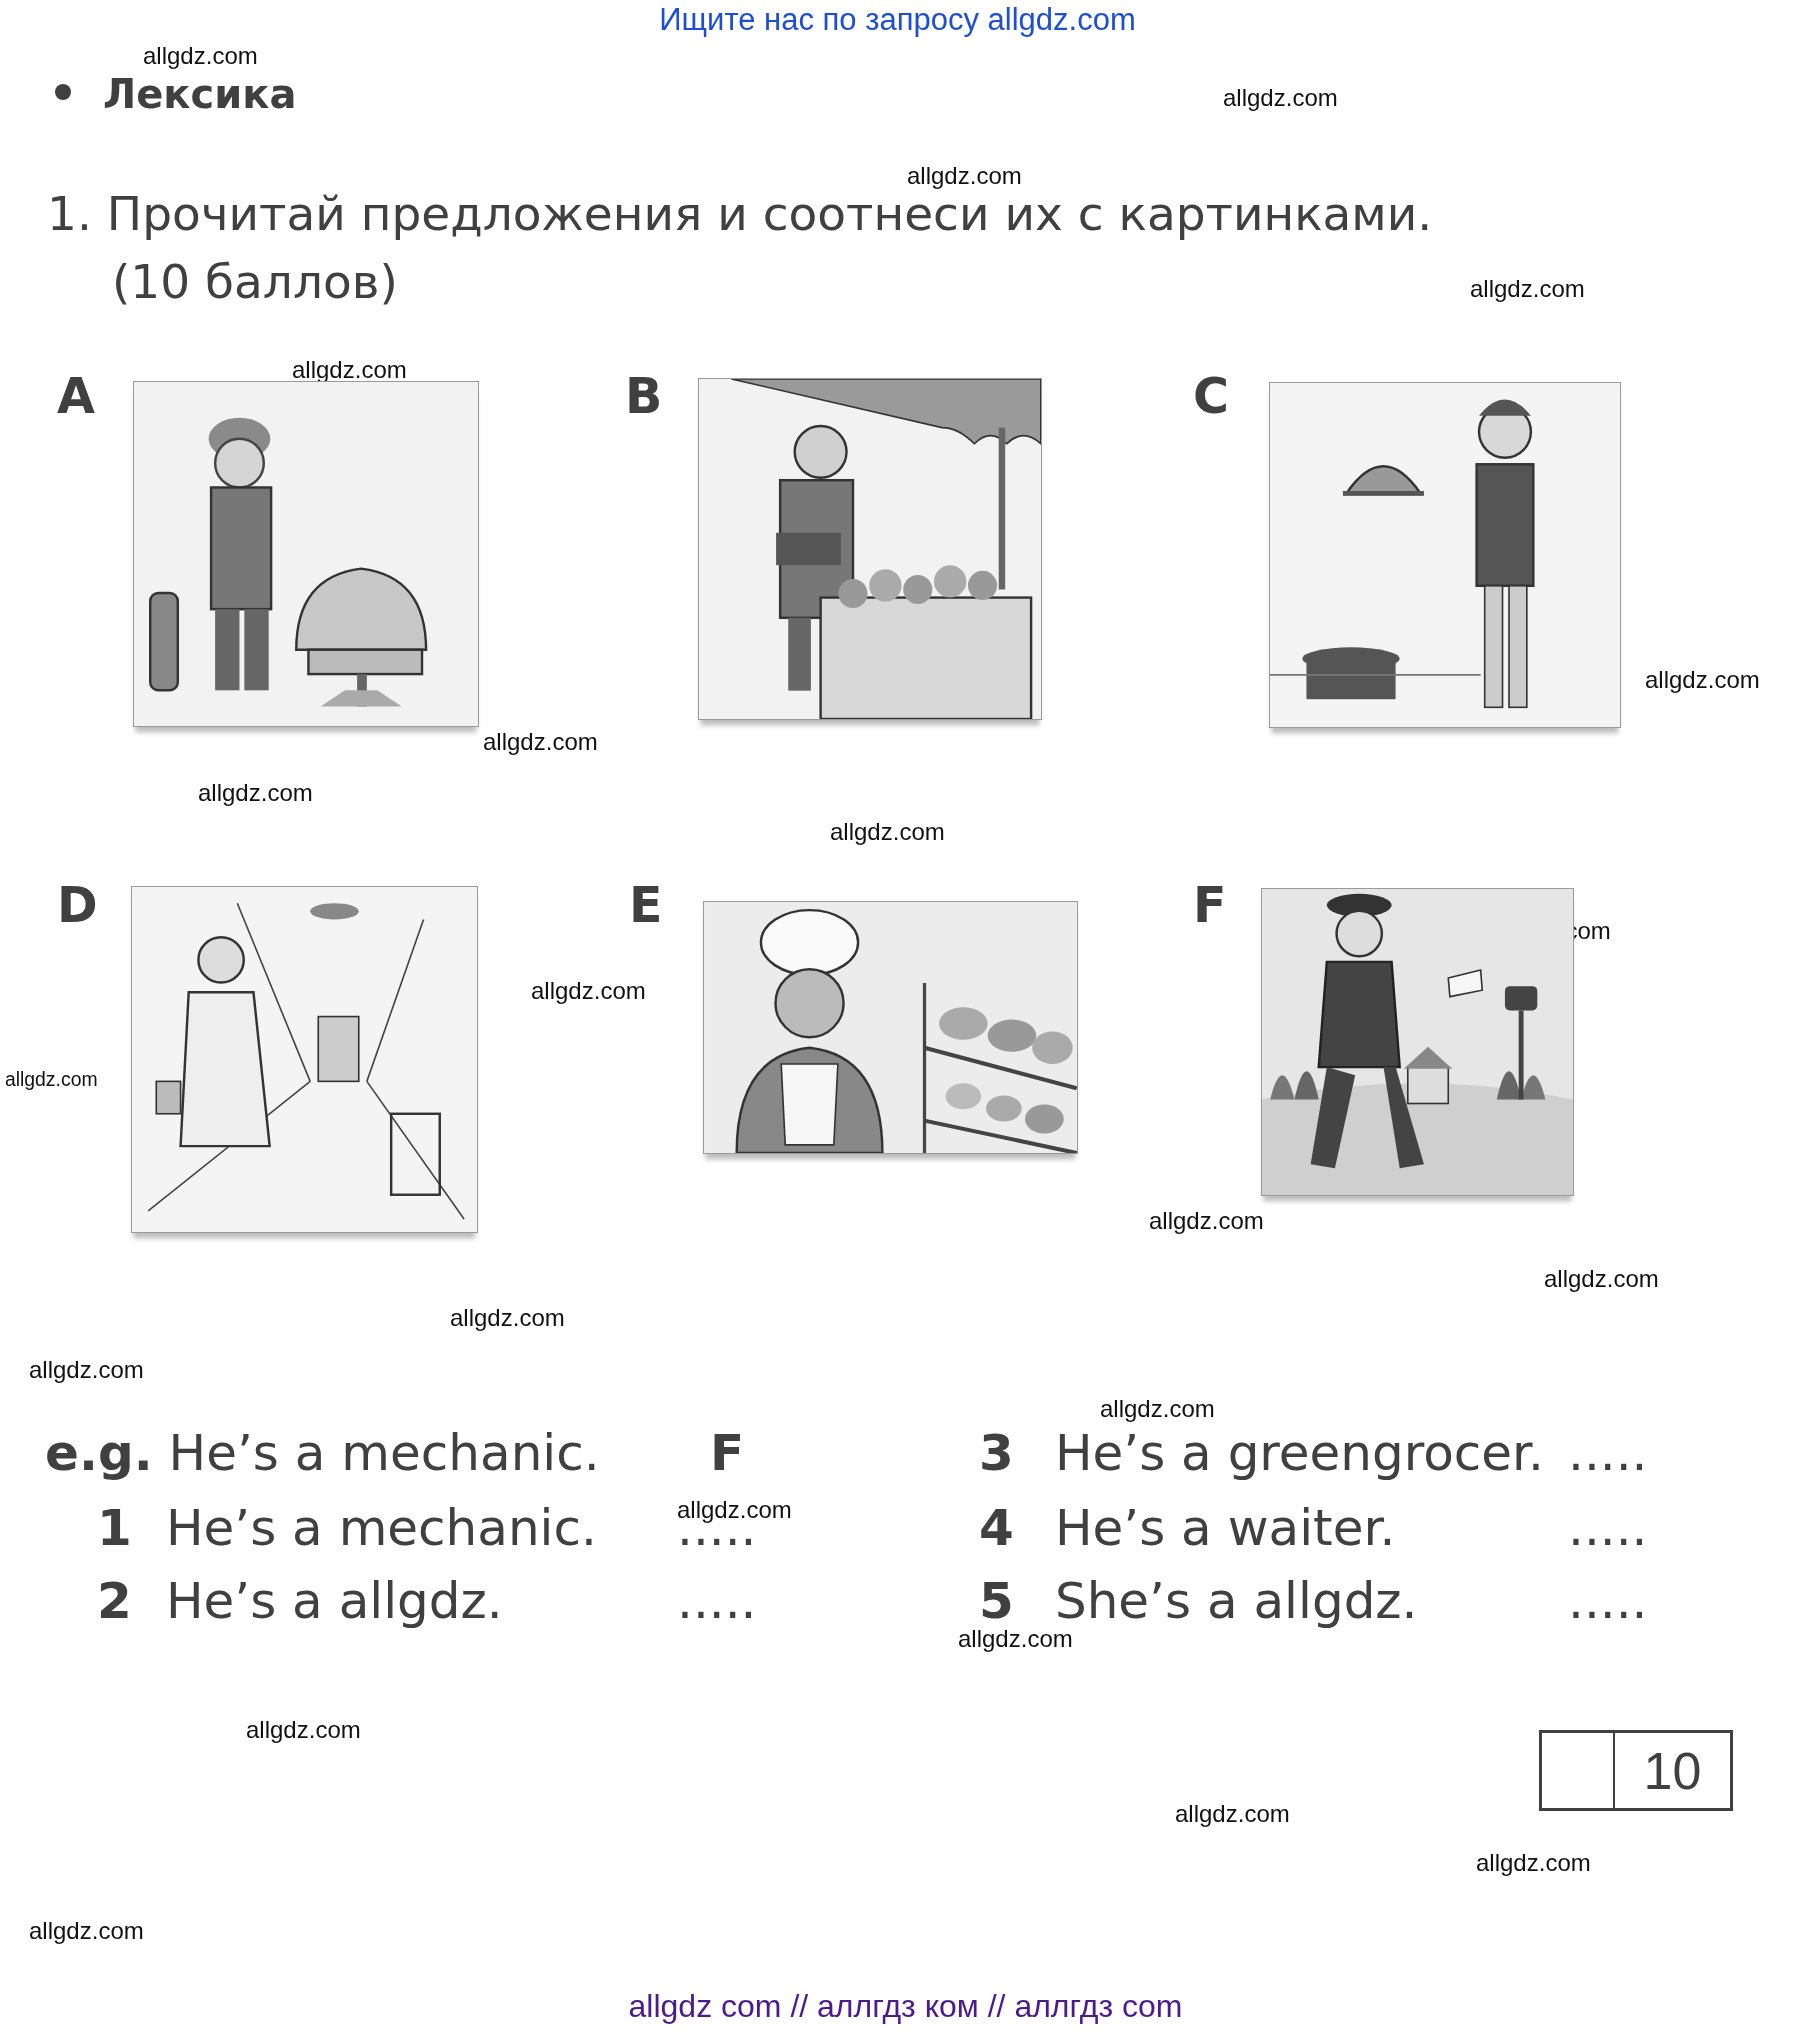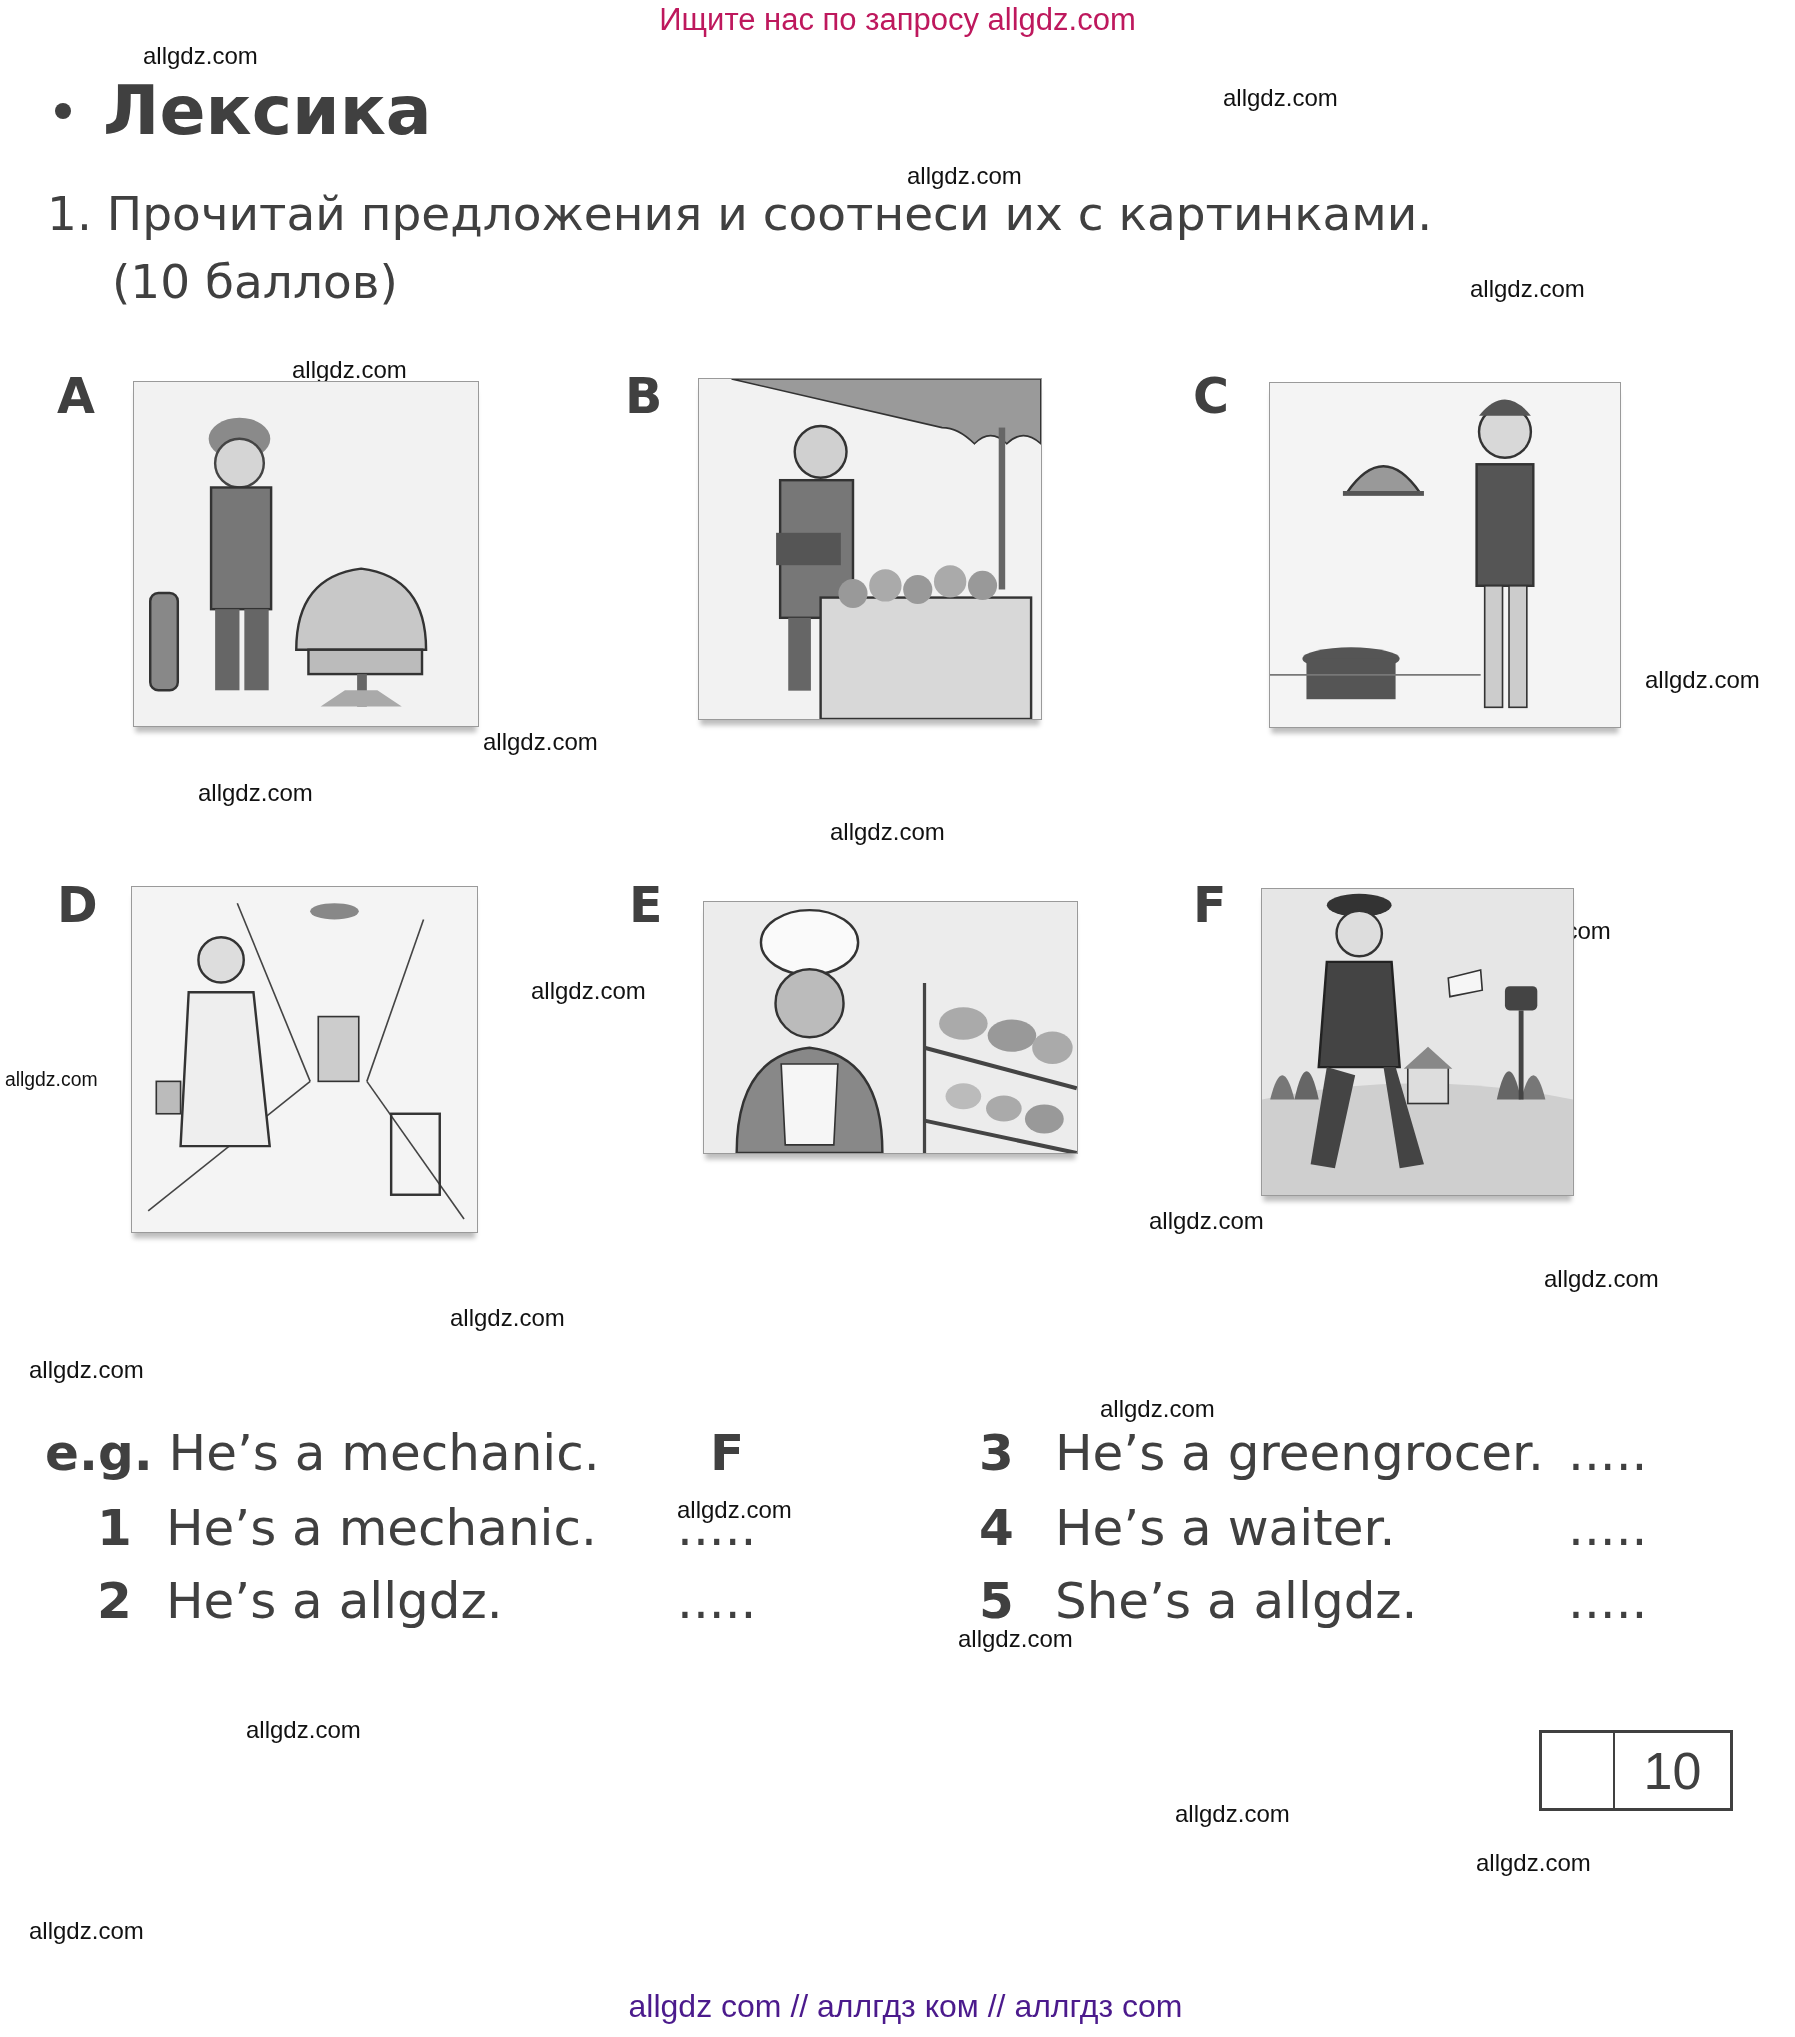--- a/index.html
+++ b/index.html
@@ -1,21 +1,21 @@
 <!DOCTYPE html>
 <html style="font-size:13px"><head>
 <meta charset="utf-8">
 <style>
   html, body { margin:0; padding:0; background:#ffffff; }
   body { width:1795px; height:2038px; position:relative; overflow:hidden; font-family:"DejaVu Sans", sans-serif; color:#3c3c3a; }
   .abs { position:absolute; }
-  .top-banner { left:0; width:1795px; top:1.6px; text-align:center; color:#be185d; font-family:"Liberation Sans", sans-serif; font-size:31px; }
+  .top-banner { left:0; width:1795px; top:1.6px; text-align:center; color:#1d4ed8; font-family:"Liberation Sans", sans-serif; font-size:31px; }
   .wm { position:absolute; font-family:"Liberation Sans", sans-serif; font-size:24px; color:#111; white-space:nowrap; }
   .wm.small { font-size:19.4px; }
-  .section { left:55px; top:71px; font-size:68px; font-weight:bold; color:#404040; }
+  .section { left:55px; top:71px; font-size:40px; font-weight:bold; color:#404040; }
   .section .bullet { display:inline-block; width:16px; height:16px; border-radius:50%; background:#404040; vertical-align:middle; margin-right:32px; position:relative; top:-4.9px; }
   .task { left:47px; top:180px; font-size:47px; font-weight:normal; color:#404040; line-height:68px; }
   .task .l2 { padding-left:65px; display:block; }
   .plabel { font-size:49px; font-weight:bold; color:#404040; }
   .pic { position:absolute; border:1.6px solid #9a9a9a; background:#f4f4f4; box-shadow:0 8px 4.9px -1.6px #bdbdbd; overflow:hidden; }
   .pic svg { width:100%; height:100%; display:block; }
   .ex-row { position:absolute; font-size:50px; color:#404040; white-space:nowrap; }
   .num { font-weight:bold; display:inline-block; }
   .ans { position:absolute; font-size:50px; color:#404040; }
   .ans.bold { font-weight:bold; }

